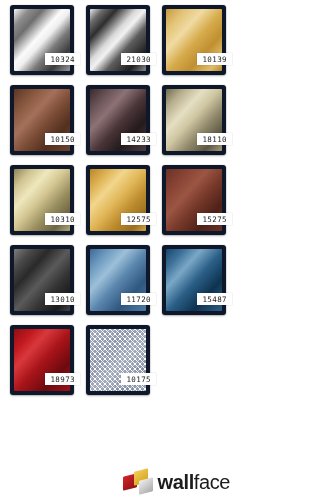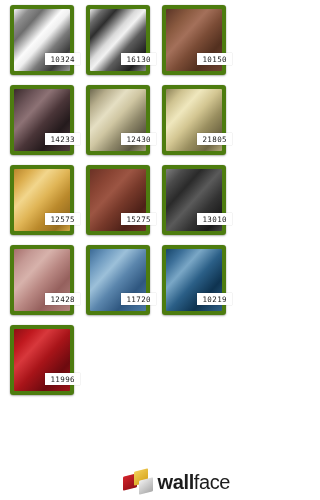--- a/index.html
+++ b/index.html
@@ -23,21 +23,21 @@
   .cell{
     position:relative;
     display:flex;
     align-items:flex-start;
     justify-content:center;
     padding-top:3px;
   }
   .tile{
     position:relative;
     width:64px;height:70px;
-    background:#4d7c0f;
+    background:#0f172a;
     padding:4px;
     box-sizing:border-box;
     border-radius:3px;
     box-shadow:0 1px 2px rgba(0,0,0,0.30), 0 0 0 0.5px rgba(0,0,0,0.07);
   }
   .swatch{
     width:100%;height:100%;
     border-radius:1px;
     position:relative;
     overflow:hidden;
@@ -124,45 +124,51 @@
 <div class="grid">
     <div class="cell">
       <div class="tile">
         <div class="swatch" style="background: linear-gradient(132deg, rgb(244, 244, 244) 0%, rgb(141, 141, 141) 14%, rgb(110, 110, 110) 26%, rgb(251, 251, 251) 44%, rgb(239, 239, 239) 52%, rgb(122, 122, 122) 66%, rgb(60, 60, 60) 82%, rgb(154, 154, 154) 100%);"></div>
         <div class="label">10324</div>
       </div>
     </div>
     <div class="cell">
       <div class="tile">
         <div class="swatch" style="background: linear-gradient(132deg, rgb(230, 230, 230) 0%, rgb(106, 106, 106) 12%, rgb(46, 46, 46) 24%, rgb(217, 217, 217) 42%, rgb(242, 242, 242) 50%, rgb(93, 93, 93) 64%, rgb(31, 31, 31) 84%, rgb(138, 138, 138) 100%);"></div>
-        <div class="label">16130</div>
+        <div class="label">21030</div>
+      </div>
+    </div>
+    <div class="cell">
+      <div class="tile">
+        <div class="swatch" style="background: linear-gradient(132deg, rgb(199, 154, 62) 0%, rgb(227, 196, 120) 18%, rgb(240, 219, 162) 34%, rgb(214, 171, 76) 52%, rgb(192, 143, 48) 70%, rgb(224, 189, 108) 88%, rgb(184, 135, 42) 100%);"></div>
+        <div class="label">10139</div>
       </div>
     </div>
     <div class="cell">
       <div class="tile">
         <div class="swatch" style="background: linear-gradient(132deg, rgb(91, 53, 38) 0%, rgb(138, 90, 64) 22%, rgb(164, 112, 90) 38%, rgb(123, 76, 54) 56%, rgb(83, 48, 31) 76%, rgb(109, 67, 48) 100%);"></div>
         <div class="label">10150</div>
       </div>
     </div>
     <div class="cell">
       <div class="tile">
         <div class="swatch" style="background: linear-gradient(132deg, rgb(58, 42, 44) 0%, rgb(110, 86, 90) 20%, rgb(141, 114, 117) 34%, rgb(74, 53, 56) 54%, rgb(36, 26, 28) 74%, rgb(79, 60, 63) 100%);"></div>
         <div class="label">14233</div>
       </div>
     </div>
     <div class="cell">
       <div class="tile">
         <div class="swatch" style="background: linear-gradient(132deg, rgb(111, 106, 81) 0%, rgb(182, 173, 140) 16%, rgb(229, 223, 195) 34%, rgb(207, 198, 162) 48%, rgb(143, 136, 106) 66%, rgb(92, 87, 67) 84%, rgb(164, 156, 126) 100%);"></div>
-        <div class="label">12430</div>
+        <div class="label">18110</div>
       </div>
     </div>
     <div class="cell">
       <div class="tile">
         <div class="swatch" style="background: linear-gradient(132deg, rgb(141, 130, 87) 0%, rgb(207, 195, 145) 16%, rgb(239, 231, 189) 32%, rgb(211, 198, 146) 48%, rgb(154, 143, 96) 66%, rgb(111, 102, 67) 84%, rgb(179, 168, 124) 100%);"></div>
-        <div class="label">21805</div>
+        <div class="label">10310</div>
       </div>
     </div>
     <div class="cell">
       <div class="tile">
         <div class="swatch" style="background: linear-gradient(132deg, rgb(185, 134, 44) 0%, rgb(220, 174, 78) 16%, rgb(242, 214, 140) 32%, rgb(224, 181, 86) 50%, rgb(187, 138, 44) 68%, rgb(154, 111, 32) 86%, rgb(211, 167, 71) 100%);"></div>
         <div class="label">12575</div>
       </div>
     </div>
     <div class="cell">
       <div class="tile">
@@ -171,40 +177,42 @@
       </div>
     </div>
     <div class="cell">
       <div class="tile">
         <div class="swatch" style="background: linear-gradient(132deg, rgb(125, 125, 125) 0%, rgb(74, 74, 74) 16%, rgb(42, 42, 42) 32%, rgb(90, 90, 90) 50%, rgb(51, 51, 51) 68%, rgb(27, 27, 27) 86%, rgb(69, 69, 69) 100%);"></div>
         <div class="label">13010</div>
       </div>
     </div>
     <div class="cell">
       <div class="tile">
-        <div class="swatch" style="background: linear-gradient(132deg, rgb(166, 111, 108) 0%, rgb(197, 154, 149) 18%, rgb(215, 178, 171) 34%, rgb(185, 136, 131) 52%, rgb(149, 96, 93) 72%, rgb(178, 132, 128) 100%);"></div>
-        <div class="label">12428</div>
-      </div>
-    </div>
-    <div class="cell">
-      <div class="tile">
         <div class="swatch" style="background: linear-gradient(132deg, rgb(59, 106, 150) 0%, rgb(111, 155, 192) 18%, rgb(156, 192, 217) 34%, rgb(91, 134, 173) 52%, rgb(47, 87, 128) 74%, rgb(77, 122, 165) 100%);"></div>
         <div class="label">11720</div>
       </div>
     </div>
     <div class="cell">
       <div class="tile">
         <div class="swatch" style="background: linear-gradient(132deg, rgb(23, 70, 107) 0%, rgb(61, 112, 153) 16%, rgb(122, 167, 198) 32%, rgb(43, 95, 135) 52%, rgb(14, 51, 80) 74%, rgb(48, 95, 133) 100%);"></div>
-        <div class="label">10219</div>
+        <div class="label">15487</div>
       </div>
     </div>
     <div class="cell">
       <div class="tile">
         <div class="swatch" style="background: linear-gradient(132deg, rgb(141, 15, 20) 0%, rgb(192, 25, 31) 18%, rgb(216, 56, 60) 32%, rgb(168, 20, 25) 52%, rgb(109, 10, 15) 76%, rgb(156, 19, 24) 100%);"></div>
-        <div class="label">11996</div>
+        <div class="label">18973</div>
+      </div>
+    </div>
+    <div class="cell">
+      <div class="tile">
+        <div class="swatch">
+          <div class="glitter"></div>
+        </div>
+        <div class="label">10175</div>
       </div>
     </div>
   </div>
 
 <div class="brand">
   <span class="brand-mark">
     <span class="bm-red"></span>
     <span class="bm-gold"></span>
     <span class="bm-silver"></span>
   </span>

